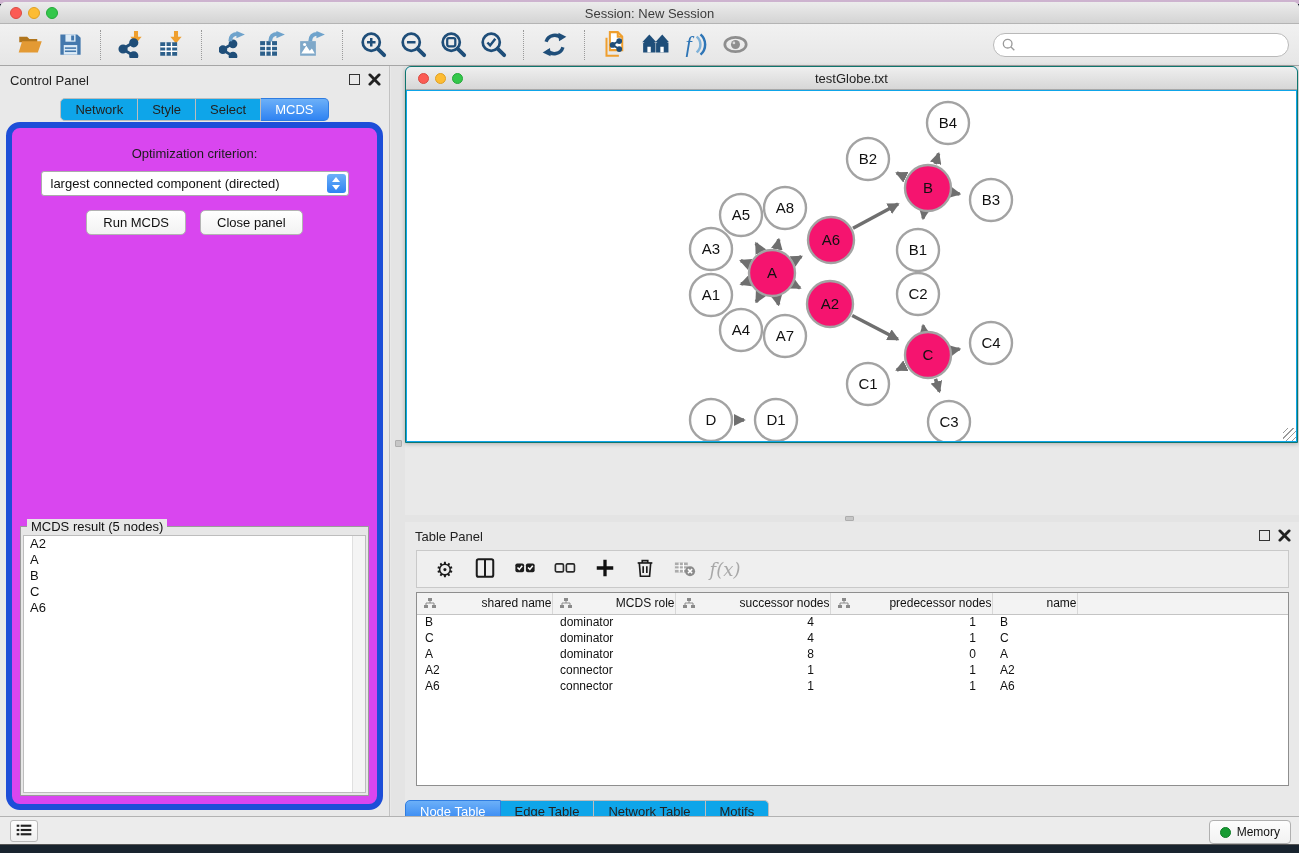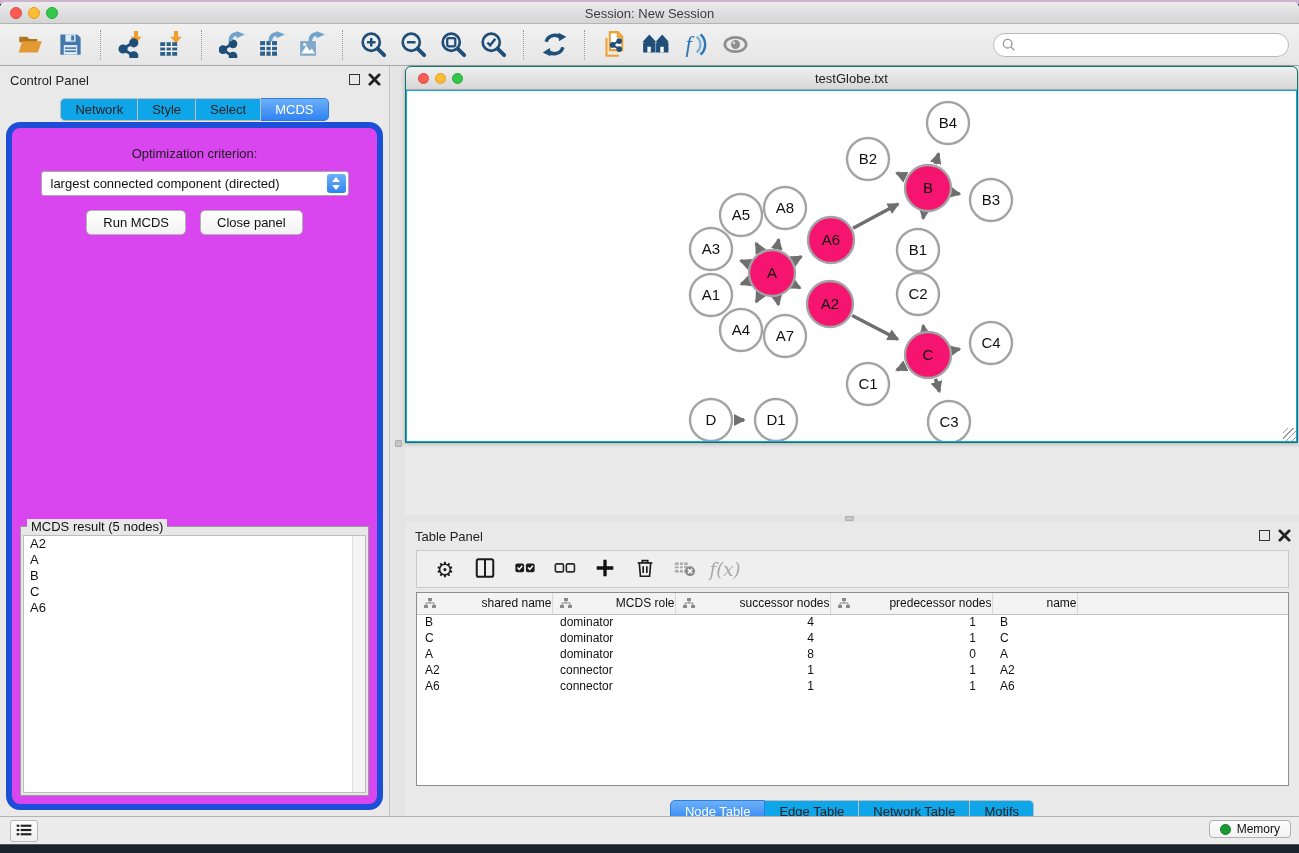--- a/index.html
+++ b/index.html
@@ -91,27 +91,27 @@
   .tp-gear { font-size:21px; color:#1c1c1c; line-height:1; }
 
   .node-table-wrap { position:absolute; top:70px; left:11px; right:10px; height:194px; background:#fff; border:1px solid #8e8e8e; overflow:hidden; }
   table.node-table { border-collapse:collapse; width:100%; table-layout:fixed; }
   .node-table th { height:21px; background:#f3f3f3; border-bottom:1px solid #c4c4c4; border-right:1px solid #d8d8d8; font-weight:normal; font-size:12px; color:#111; position:relative; text-align:right; }
   .node-table th:last-child { border-right:none; }
   .th-icon { position:absolute; left:7px; top:5px; width:12px; height:11px; }
   .node-table td { font-size:12px; height:16px; padding:0 8px; color:#111; white-space:nowrap; overflow:hidden; }
   .num-cell { text-align:right; padding-right:16px !important; }
 
-  .tp-tabs { position:absolute; left:0; right:0; top:274px; display:flex; justify-content:center; }
+  .tp-tabs { position:absolute; left:0; right:0; top:274px; display:flex; justify-content:flex-start; }
 
   
   .statusbar { position:absolute; left:0; right:0; bottom:0; height:28px; background:#ececec; border-top:1px solid #b2b2b2; }
   .status-list-btn { position:absolute; left:10px; top:3px; width:28px; height:22px; background:linear-gradient(#fdfdfd,#f0f0f0); border:1px solid #b9b9b9; border-radius:3px; display:flex; align-items:center; justify-content:center; cursor:pointer; }
   .status-list-btn svg { width:16px; height:14px; }
-  .memory-btn { position:absolute; right:8px; top:3px; height:18px; background:linear-gradient(#fdfdfd,#f2f2f2); border:1px solid #b0b0b0; border-radius:4px; display:flex; align-items:center; gap:6px; padding:0 10px; font-size:12px; color:#111; cursor:pointer; }
+  .memory-btn { position:absolute; right:8px; top:3px; height:24px; background:linear-gradient(#fdfdfd,#f2f2f2); border:1px solid #b0b0b0; border-radius:4px; display:flex; align-items:center; gap:6px; padding:0 10px; font-size:12px; color:#111; cursor:pointer; }
   .mem-dot { width:11px; height:11px; border-radius:50%; background:#189b33; border:1px solid #0f7d26; }
 
   
   .graph-node-label { font-family:"Liberation Sans","DejaVu Sans",sans-serif; font-size:15px; fill:#111; text-anchor:middle; dominant-baseline:middle; pointer-events:none; }
 </style>
 </head>
 <body>
 
 <div class="desktop">
   <div class="desktop-top-strip"></div>

